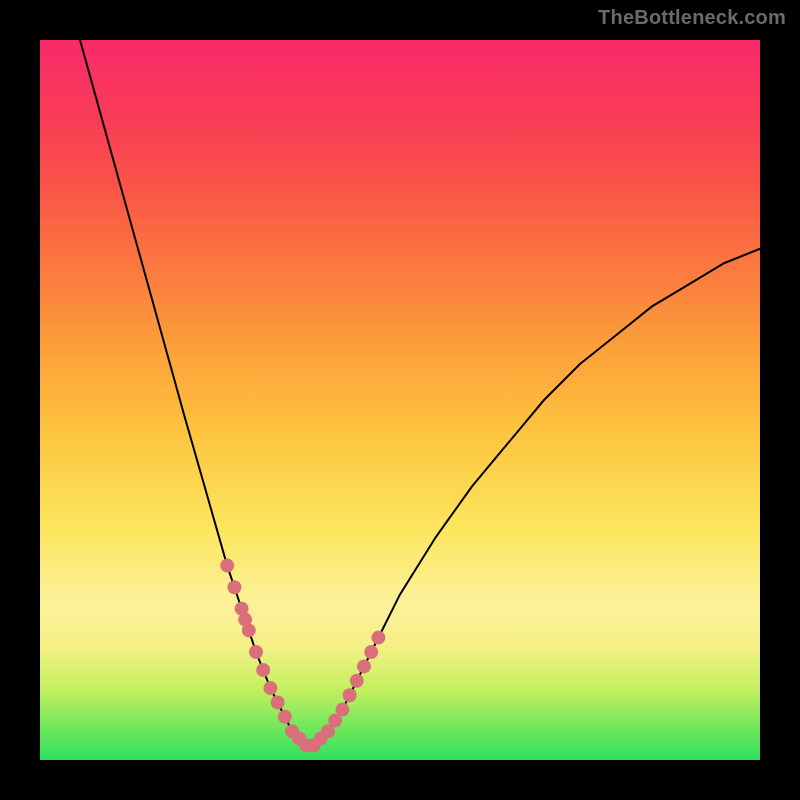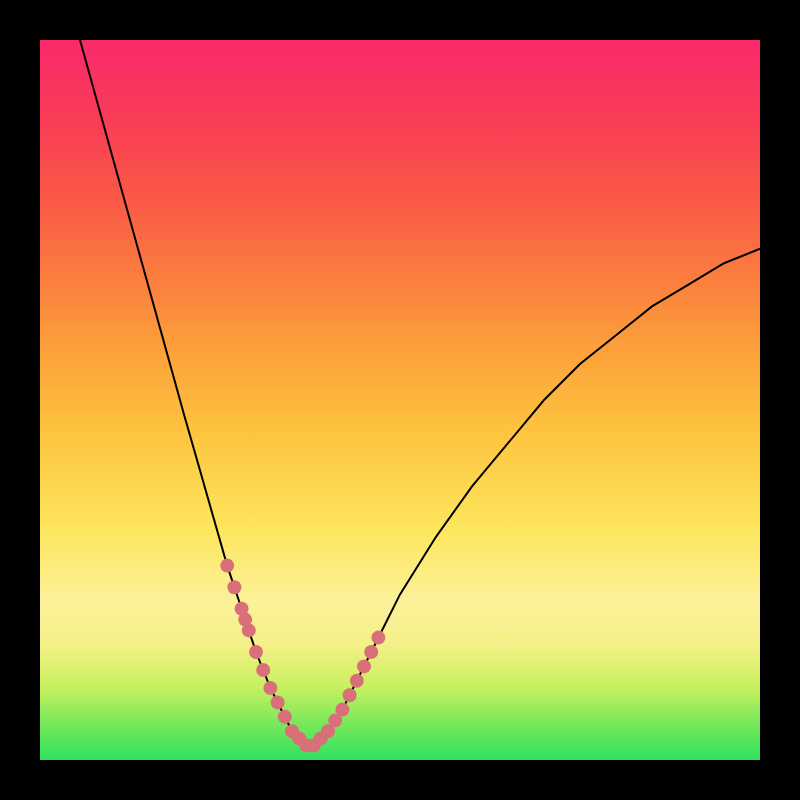--- a/index.html
+++ b/index.html
@@ -66,20 +66,21 @@
   }
   .marker {
     fill: #d97079;
     stroke: none;
   }
 </style>
 </head>
 <body>
 
 <div class="frame">
+  <div class="watermark">TheBottleneck.com</div>
   <div class="plot">
     <svg class="curve" viewBox="0 0 720 720">
       <path id="main-curve" class="curve-path" d="M0.0 -144.0 L36.0 -14.4 L72.0 115.2 L108.0 244.8 L144.0 374.4 L158.4 424.8 L172.8 475.2 L187.2 525.6 L201.6 568.8 L216.0 612.0 L230.4 648.0 L244.8 676.8 L252.0 691.2 L259.2 698.4 L266.4 705.6 L273.6 705.6 L288.0 691.2 L302.4 669.6 L316.8 640.8 L331.2 612.0 L345.6 583.2 L360.0 554.4 L396.0 496.8 L432.0 446.4 L468.0 403.2 L504.0 360.0 L540.0 324.0 L576.0 295.2 L612.0 266.4 L648.0 244.8 L684.0 223.2 L720.0 208.8"></path>
       <g id="markers">
           <circle cx="187.2" cy="525.6" r="7" class="marker"></circle>
           <circle cx="194.4" cy="547.2" r="7" class="marker"></circle>
           <circle cx="201.6" cy="568.8" r="7" class="marker"></circle>
           <circle cx="205.2" cy="579.6" r="7" class="marker"></circle>
           <circle cx="208.8" cy="590.4" r="7" class="marker"></circle>
           <circle cx="216.0" cy="612.0" r="7" class="marker"></circle>

